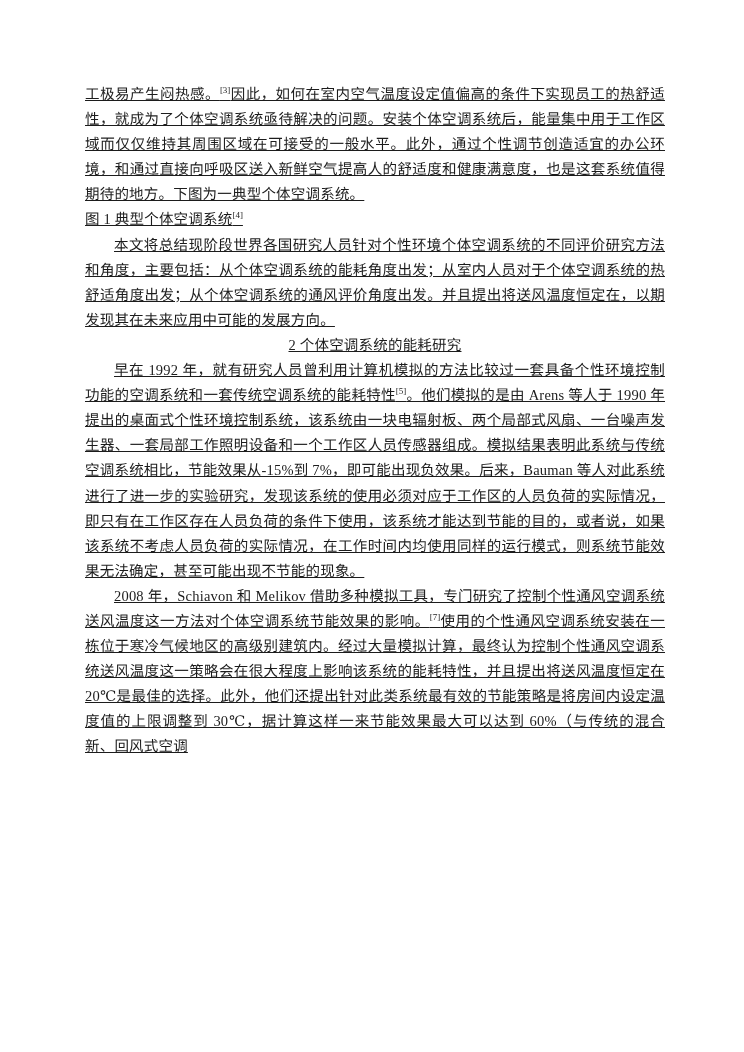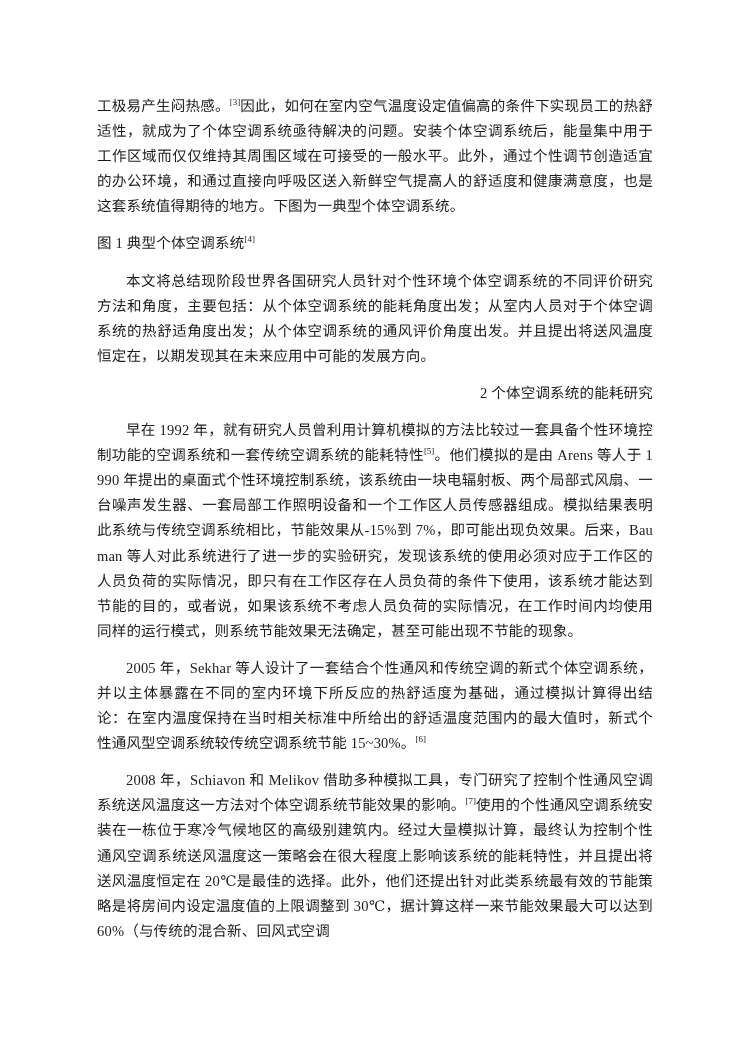--- a/index.html
+++ b/index.html
@@ -16,47 +16,47 @@
     font-family: "Liberation Serif", "DejaVu Serif", serif;
     color: #1c1c1c;
   }
   .textblock {
     position: absolute;
     left: 85px;
     top: 82px;
     width: 580px;
   }
   p.para {
-    margin: 12px;
+    margin: 0;
     padding: 0;
     font-size: 14.5px;
     line-height: 25.1px;
     text-align: justify;
     letter-spacing: 0.2px;
     word-break: break-all;
+    text-decoration: underline;
   }
   p.para.indent {
     text-indent: 29px;
   }
   p.para.heading {
-    text-align: right;
+    text-align: center;
   }
   sup.fnote {
     font-size: 9px;
     line-height: 0;
     vertical-align: super;
     letter-spacing: 0;
   }
 </style>
 </head>
 <body>
 
 <div class="page">
   <div class="textblock">
     <p class="para">工极易产生闷热感。<sup class="fnote">[3]</sup>因此，如何在室内空气温度设定值偏高的条件下实现员工的热舒适性，就成为了个体空调系统亟待解决的问题。安装个体空调系统后，能量集中用于工作区域而仅仅维持其周围区域在可接受的一般水平。此外，通过个性调节创造适宜的办公环境，和通过直接向呼吸区送入新鲜空气提高人的舒适度和健康满意度，也是这套系统值得期待的地方。下图为一典型个体空调系统。</p>
     <p class="para">图 1 典型个体空调系统<sup class="fnote">[4]</sup></p>
     <p class="para indent">本文将总结现阶段世界各国研究人员针对个性环境个体空调系统的不同评价研究方法和角度，主要包括：从个体空调系统的能耗角度出发；从室内人员对于个体空调系统的热舒适角度出发；从个体空调系统的通风评价角度出发。并且提出将送风温度恒定在，以期发现其在未来应用中可能的发展方向。</p>
     <p class="para heading">2 个体空调系统的能耗研究</p>
     <p class="para indent">早在 1992 年，就有研究人员曾利用计算机模拟的方法比较过一套具备个性环境控制功能的空调系统和一套传统空调系统的能耗特性<sup class="fnote">[5]</sup>。他们模拟的是由 Arens 等人于 1990 年提出的桌面式个性环境控制系统，该系统由一块电辐射板、两个局部式风扇、一台噪声发生器、一套局部工作照明设备和一个工作区人员传感器组成。模拟结果表明此系统与传统空调系统相比，节能效果从-15%到 7%，即可能出现负效果。后来，Bauman 等人对此系统进行了进一步的实验研究，发现该系统的使用必须对应于工作区的人员负荷的实际情况，即只有在工作区存在人员负荷的条件下使用，该系统才能达到节能的目的，或者说，如果该系统不考虑人员负荷的实际情况，在工作时间内均使用同样的运行模式，则系统节能效果无法确定，甚至可能出现不节能的现象。</p>
-    <p class="para indent">2005 年，Sekhar 等人设计了一套结合个性通风和传统空调的新式个体空调系统，并以主体暴露在不同的室内环境下所反应的热舒适度为基础，通过模拟计算得出结论：在室内温度保持在当时相关标准中所给出的舒适温度范围内的最大值时，新式个性通风型空调系统较传统空调系统节能 15~30%。<sup class="fnote">[6]</sup></p>
     <p class="para indent">2008 年，Schiavon 和 Melikov 借助多种模拟工具，专门研究了控制个性通风空调系统送风温度这一方法对个体空调系统节能效果的影响。<sup class="fnote">[7]</sup>使用的个性通风空调系统安装在一栋位于寒冷气候地区的高级别建筑内。经过大量模拟计算，最终认为控制个性通风空调系统送风温度这一策略会在很大程度上影响该系统的能耗特性，并且提出将送风温度恒定在 20℃是最佳的选择。此外，他们还提出针对此类系统最有效的节能策略是将房间内设定温度值的上限调整到 30℃，据计算这样一来节能效果最大可以达到 60%（与传统的混合新、回风式空调</p>
   </div>
 </div>
 
 </body></html>

